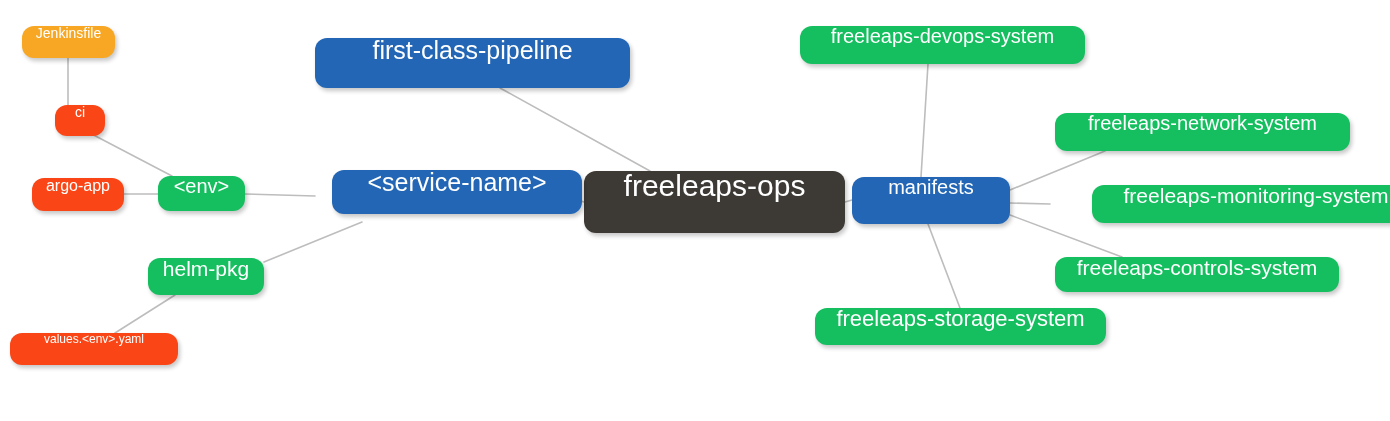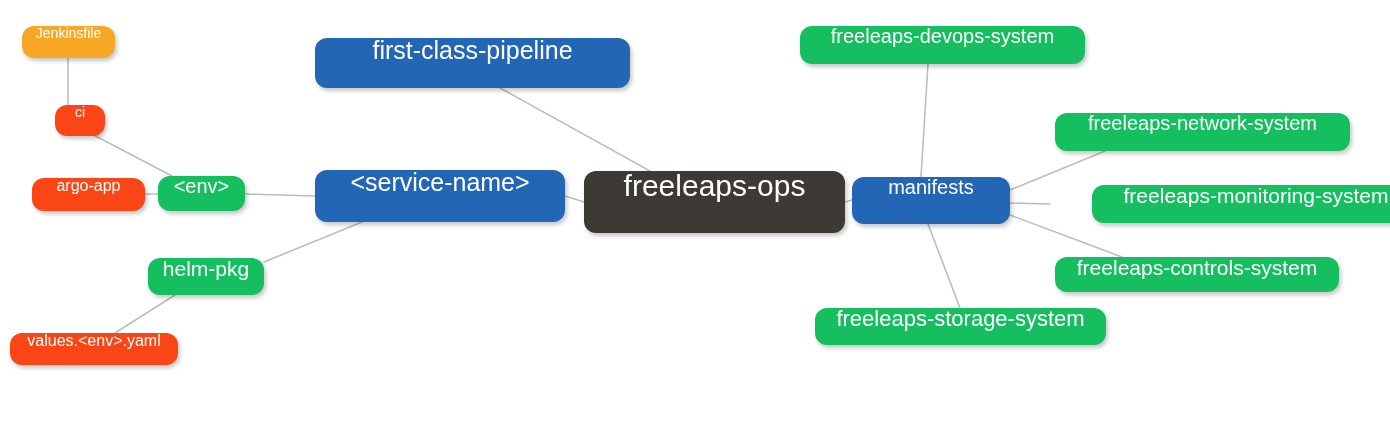--- a/index.html
+++ b/index.html
@@ -61,46 +61,46 @@
       <line x1="921" y1="177" x2="928" y2="64" stroke="#bdbdbd" stroke-width="1.6" stroke-linecap="round"></line>
       <line x1="1010" y1="190" x2="1105" y2="151" stroke="#bdbdbd" stroke-width="1.6" stroke-linecap="round"></line>
       <line x1="1010" y1="203" x2="1050" y2="204" stroke="#bdbdbd" stroke-width="1.6" stroke-linecap="round"></line>
       <line x1="1010" y1="215" x2="1122" y2="257" stroke="#bdbdbd" stroke-width="1.6" stroke-linecap="round"></line>
       <line x1="928" y1="224" x2="960" y2="308" stroke="#bdbdbd" stroke-width="1.6" stroke-linecap="round"></line>
     </svg>
   <div id="node-layer">
       <div class="node c-root" style="left: 584px; top: 171px; width: 261px; height: 62px;">
         <span class="node-label" style="font-size: 30px;">freeleaps-ops</span>
       </div>
-      <div class="node c-blue" style="left: 315px; top: 170px; width: 250px; height: 52px;">
+      <div class="node c-blue" style="left: 332px; top: 170px; width: 250px; height: 44px;">
         <span class="node-label" style="font-size: 25px;">&lt;service-name&gt;</span>
       </div>
       <div class="node c-blue" style="left: 315px; top: 38px; width: 315px; height: 50px;">
         <span class="node-label" style="font-size: 25px;">first-class-pipeline</span>
       </div>
       <div class="node c-blue" style="left: 852px; top: 177px; width: 158px; height: 47px;">
         <span class="node-label" style="font-size: 20px;">manifests</span>
       </div>
       <div class="node c-green" style="left: 158px; top: 176px; width: 87px; height: 35px;">
         <span class="node-label" style="font-size: 20px;">&lt;env&gt;</span>
       </div>
       <div class="node c-green" style="left: 148px; top: 258px; width: 116px; height: 37px;">
         <span class="node-label" style="font-size: 21px;">helm-pkg</span>
       </div>
       <div class="node c-orange" style="left: 22px; top: 26px; width: 93px; height: 32px;">
         <span class="node-label" style="font-size: 14px;">Jenkinsfile</span>
       </div>
       <div class="node c-red" style="left: 55px; top: 105px; width: 50px; height: 31px;">
         <span class="node-label" style="font-size: 14px;">ci</span>
       </div>
-      <div class="node c-red" style="left: 32px; top: 178px; width: 113px; height: 33px;">
+      <div class="node c-red" style="left: 32px; top: 178px; width: 92px; height: 33px;">
         <span class="node-label" style="font-size: 16px;">argo-app</span>
       </div>
       <div class="node c-red" style="left: 10px; top: 333px; width: 168px; height: 32px;">
-        <span class="node-label" style="font-size: 16px;">values.&lt;env&gt;.yaml</span>
+        <span class="node-label" style="font-size: 12px;">values.&lt;env&gt;.yaml</span>
       </div>
       <div class="node c-green" style="left: 800px; top: 26px; width: 285px; height: 38px;">
         <span class="node-label" style="font-size: 20px;">freeleaps-devops-system</span>
       </div>
       <div class="node c-green" style="left: 1055px; top: 113px; width: 295px; height: 38px;">
         <span class="node-label" style="font-size: 20px;">freeleaps-network-system</span>
       </div>
       <div class="node c-green" style="left: 1092px; top: 185px; width: 328px; height: 38px;">
         <span class="node-label" style="font-size: 21px;">freeleaps-monitoring-system</span>
       </div>

